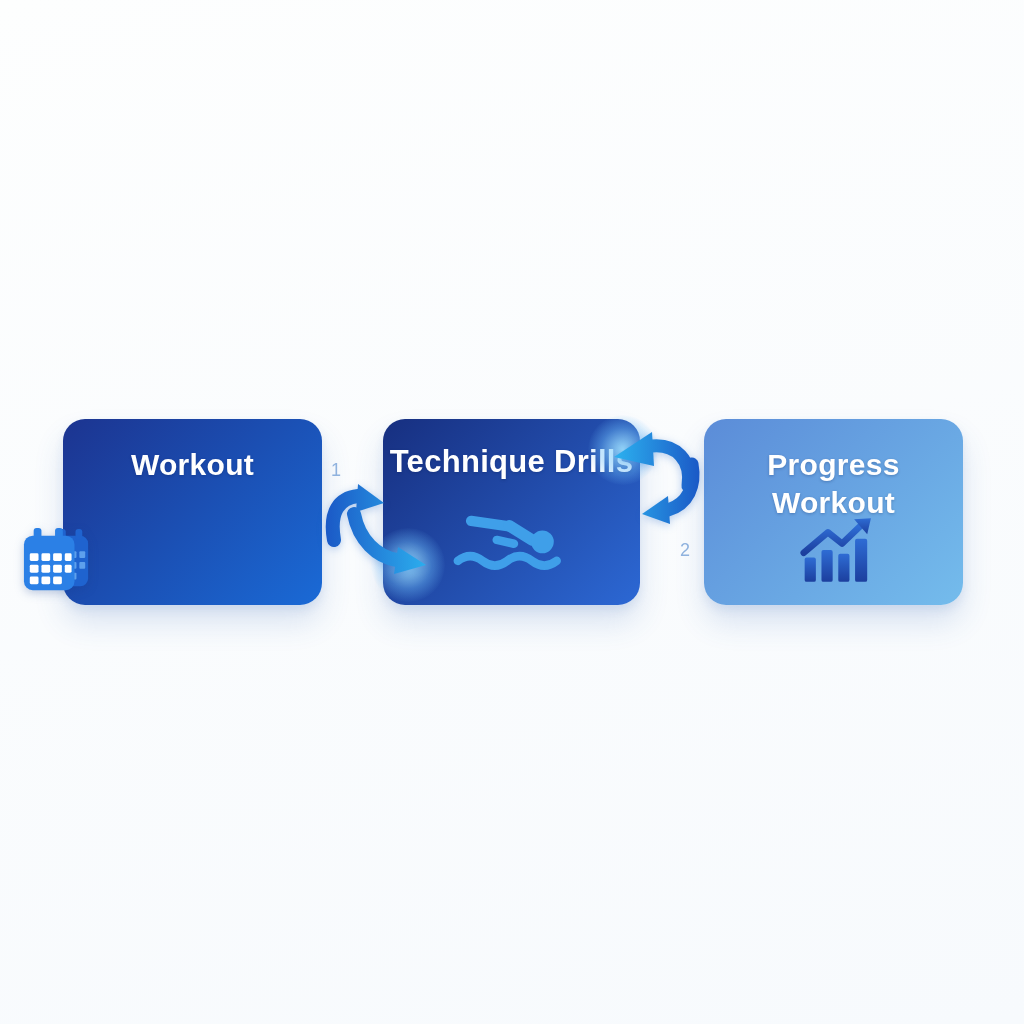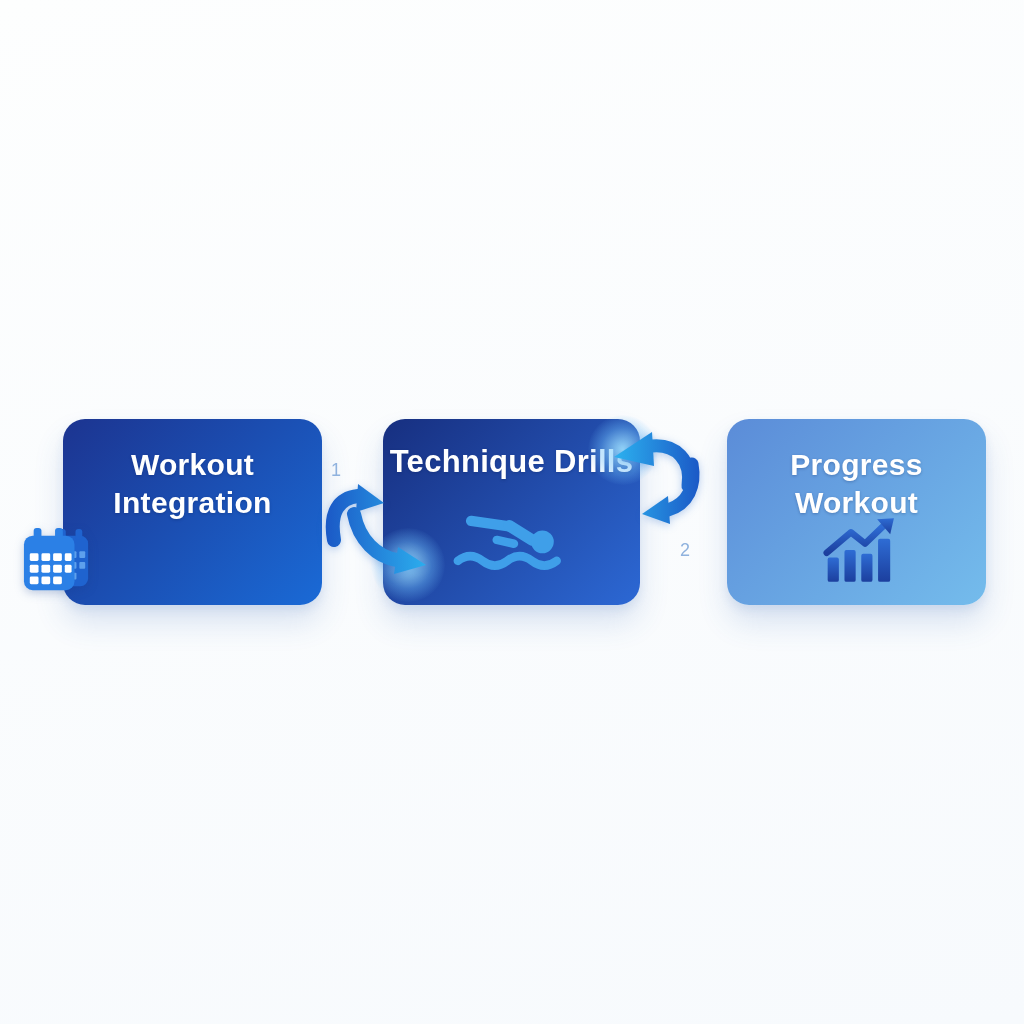--- a/index.html
+++ b/index.html
@@ -8,21 +8,21 @@
     background:linear-gradient(165deg,#fdfefe 0%,#f7fafd 100%);
     font-family:"Liberation Sans", sans-serif;
   }
   .step{
     position:absolute;top:419px;height:186px;border-radius:22px;
     box-shadow:0 18px 30px rgba(50,100,180,0.16), 0 5px 10px rgba(50,100,180,0.10);
     z-index:1;
   }
   .step-1{left:63px;width:259px;}
   .step-2{left:383px;width:257px;}
-  .step-3{left:727px;width:259px;}
+  .step-3{left:704px;width:259px;}
   .step-title{
     margin:0;padding-top:27px;text-align:center;color:#ffffff;
     font-size:30px;line-height:38px;font-weight:700;letter-spacing:0.3px;
     text-shadow:0 1px 3px rgba(10,30,80,0.28);
   }
   .step-2 .step-title{padding-top:24px;font-size:31px;}
   .step-title span{display:block;}
   .icon-abs{position:absolute;}
   .swimmer{left:50%;top:82px;transform:translateX(-50%);width:126px;height:76px;}
   .chart{left:96px;top:97px;width:84px;height:70px;}
@@ -44,21 +44,20 @@
   .num-2{left:680px;top:540px;}
 </style>
 </head>
 <body>
 
 <div class="canvas">
 
   <section class="step step-1" style="background: linear-gradient(135deg, rgb(28, 52, 144) 0%, rgb(26, 106, 214) 100%);">
     <h2 class="step-title">
       <span>Workout</span>
-      <span>Integration</span>
     </h2>
   </section>
 
   <section class="step step-2" style="background: linear-gradient(135deg, rgb(23, 47, 128) 0%, rgb(44, 104, 212) 100%);">
     <h2 class="step-title">
       <span>Technique Drills</span>
     </h2>
     <svg class="icon-abs swimmer" viewBox="0 0 130 80" xmlns="http://www.w3.org/2000/svg">
       <g stroke="#3f9fe9" stroke-linecap="round" fill="none">
         <path d="M 22 21 L 64 27" stroke-width="11"></path>

